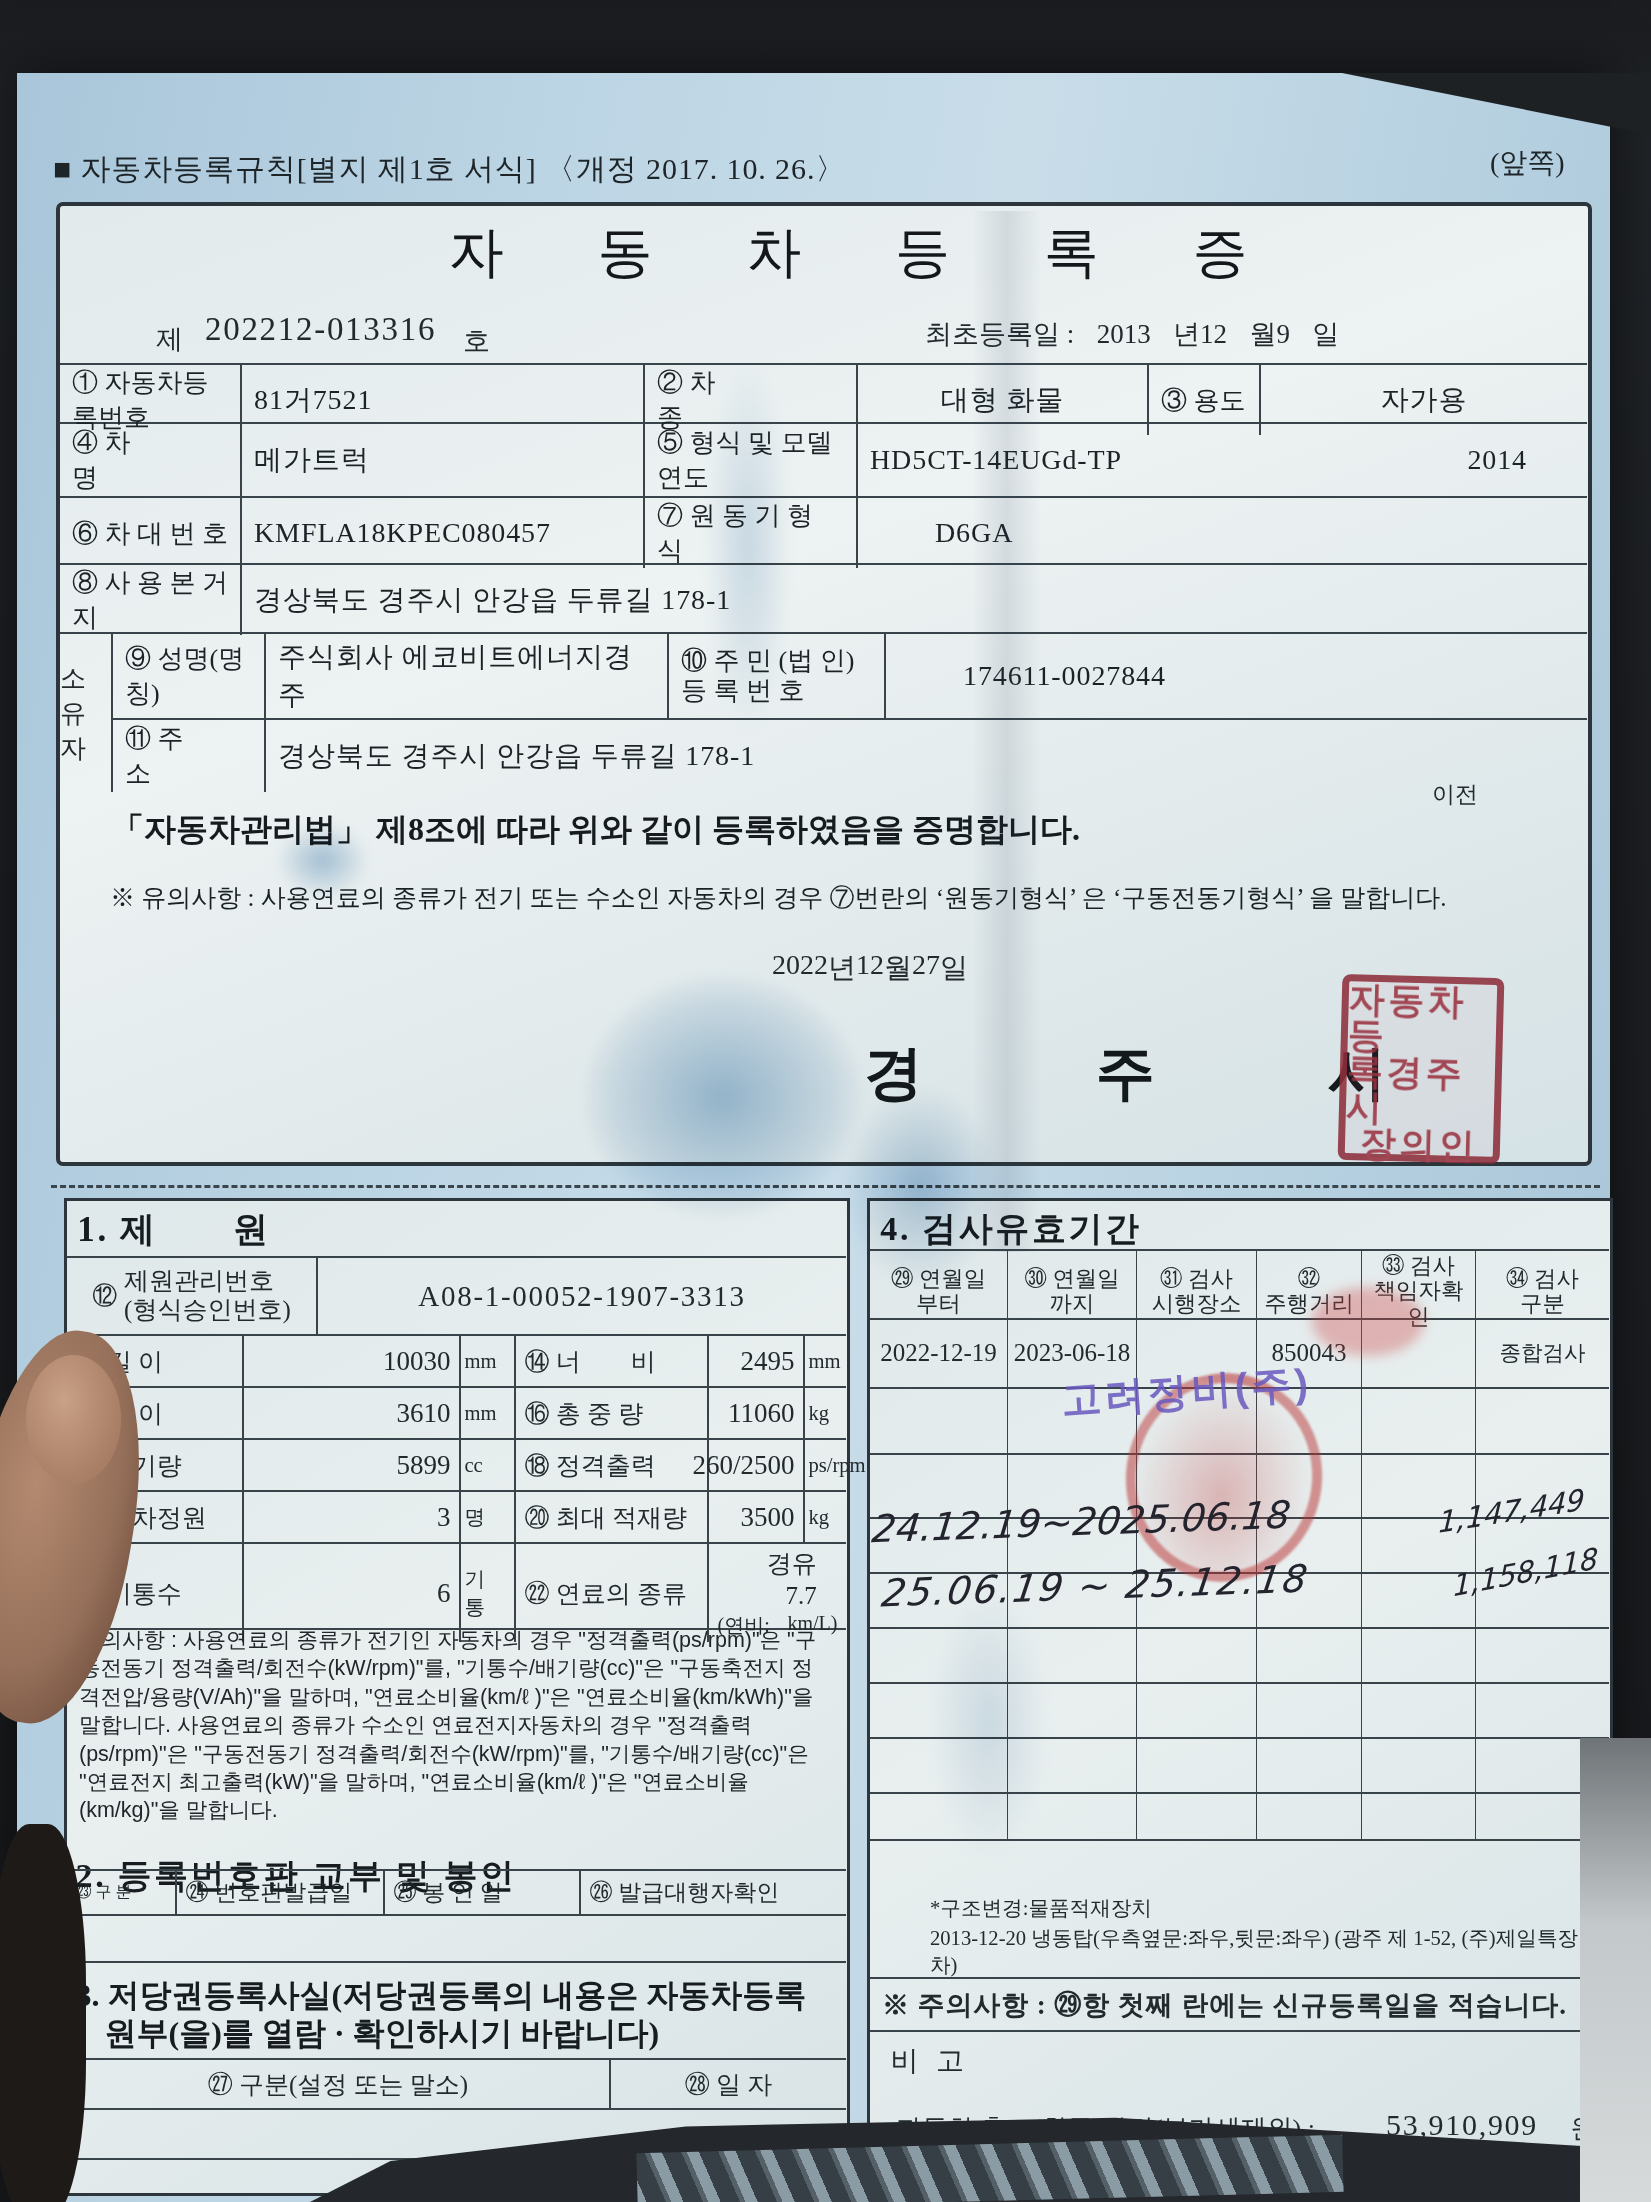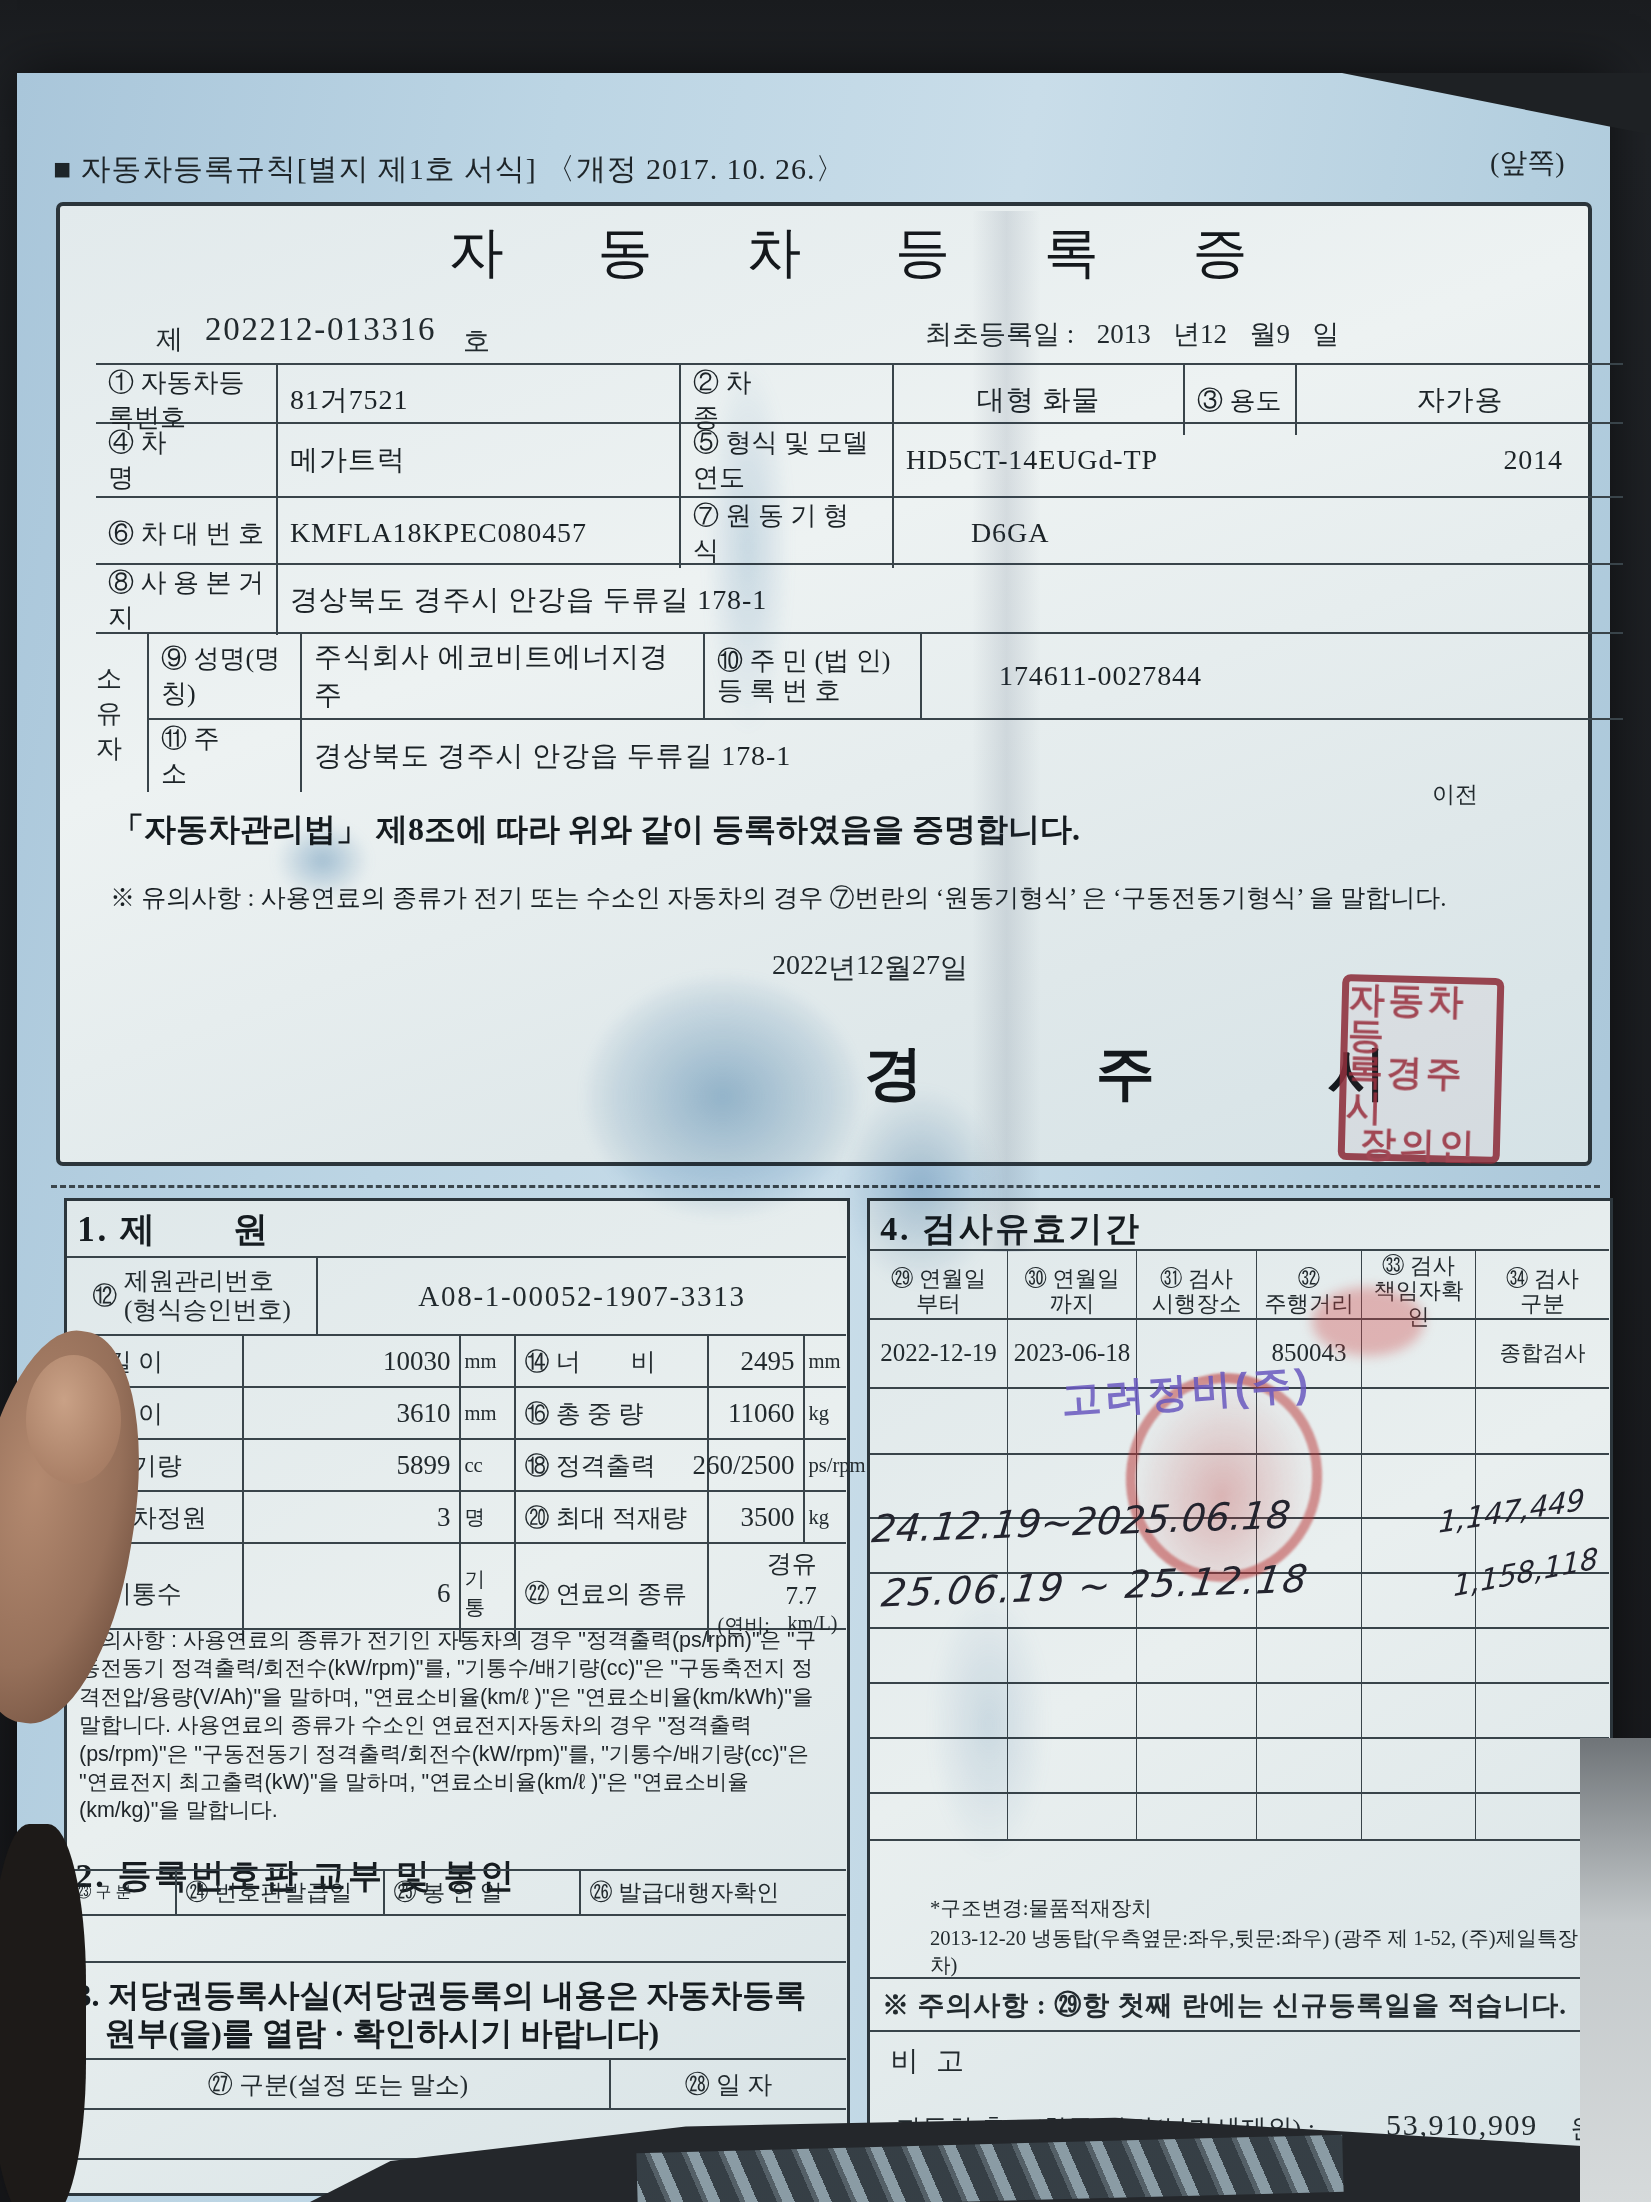--- a/index.html
+++ b/index.html
@@ -33,21 +33,21 @@
   
   #formbox{left:39px;top:129px;width:1536px;height:964px;border:4.3px solid #2b353b;border-radius:6.9px;
     background:linear-gradient(160deg,#e2eaec 0%,#edf2f2 40%,#dfe8ea 75%,#d5e2e6 100%);box-sizing:border-box;z-index:10;}
   #cert-title{left:0;top:10.3px;width:100%;text-align:center;font-size:55px;font-weight:normal;letter-spacing:40px;color:#14181c;text-indent:40px;margin-left:24px;}
   #docrow{left:0;top:103px;width:100%;height:46px;font-size:27px;}
   #doc-prefix{left:96px;top:12px;}
   #doc-no{left:145px;top:1.7px;font-size:33px;letter-spacing:1.7px;}
   #doc-suffix{left:403px;top:13.8px;}
   #firstreg{left:865px;top:6.9px;font-size:27px;display:flex;gap:22.4px;align-items:baseline;}
   
-  #vtable{left:0;top:157px;width:1527px;z-index:2;border-top:2.6px solid #39444a;margin-left:36px;}
+  #vtable{left:0;top:157px;width:1527px;z-index:2;border-top:2.6px solid #39444a;}
   .trow{display:grid;border-bottom:2.6px solid #39444a;}
   .r-a{grid-template-columns:182px 403px 213px 291px 112px 1fr;height:57px;}
   .r-b{grid-template-columns:182px 403px 213px 1fr;height:72px;}
   .r-c{grid-template-columns:182px 403px 213px 1fr;height:65px;}
   .r-d{grid-template-columns:182px 1fr;height:67px;}
   .owner-grid{display:grid;grid-template-columns:53px 1fr;}
   .r-e{grid-template-columns:153px 403px 217px 1fr;height:84px;}
   .r-f{grid-template-columns:153px 1fr;height:72px;border-bottom:none;}
   .c{border-right:2.2px solid #39444a;display:flex;align-items:center;padding:0 12px;font-size:26px;box-sizing:border-box;color:#1c2327;}
   .c:last-child{border-right:none;}

